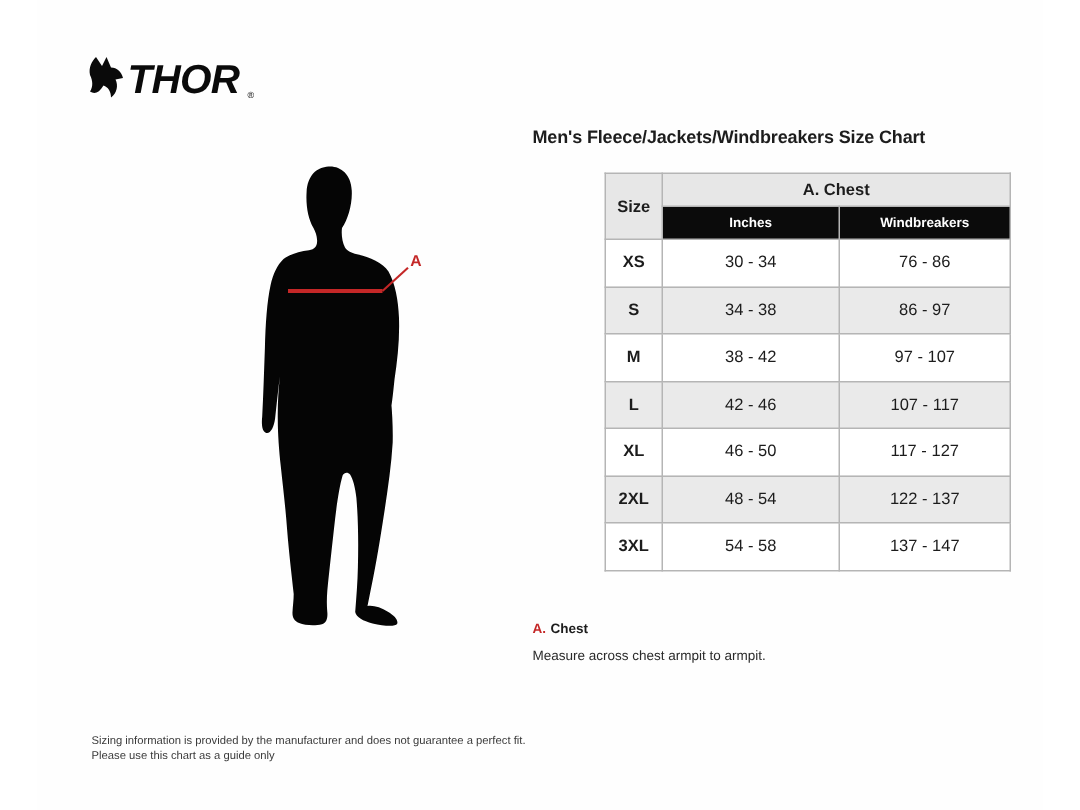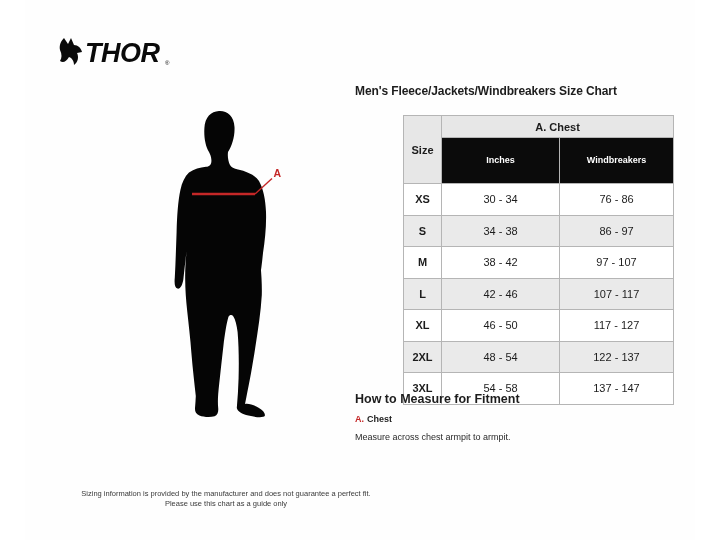--- a/index.html
+++ b/index.html
@@ -31,37 +31,37 @@
   }
   .size-table col.c-size { width:38px; }
   .size-table col.c-in   { width:118px; }
   .size-table col.c-cm   { width:114px; }
   .size-table th.group-head {
     background:#e7e7e7; font-size:11px; font-weight:bold; height:22px;
   }
   .size-table th.size-head { background:#e7e7e7; font-size:11px; font-weight:bold; }
   .size-table tr.subhead th {
     background:#0b0b0b; color:#ffffff; font-size:9px; font-weight:bold;
-    height:13px; padding:16px; line-height:13px;
+    height:13px; padding:4px; line-height:13px;
   }
   .size-table tbody td { height:31.5px; font-size:11px; background:#ffffff; }
   .size-table tbody td.size-col { font-weight:bold; }
   .size-table tbody tr:nth-child(even) td { background:#eaeaea; }
 
   .measure-heading {
     position:absolute; left:330px; top:392px;
     font-size:12.5px; font-weight:bold; color:#1d1d1d;
   }
   .measure-item { position:absolute; left:330px; top:414px; width:272px; }
   .measure-item .key-line { font-size:9px; font-weight:bold; color:#1d1d1d; }
   .measure-item .key { color:#c42727; margin-right:3px; }
   .measure-item .desc { font-size:9px; color:#2a2a2a; margin-top:8px; }
 
   
-  .footer { position:absolute; left:36px; top:489px; width:330px; color:#3a3a3a;text-align:center; }
+  .footer { position:absolute; left:36px; top:489px; width:330px; color:#3a3a3a; }
   .footer div { font-size:7.5px; line-height:9.5px; }
 </style>
 </head>
 <body>
 
 <div class="canvas">
 
   <div class="logo">
     <svg width="122" height="32" viewBox="0 0 122 32">
       <path fill="#0a0a0a" d="M1 14 C0 9 2 5 5 2 L9 8 L12 2 L15 9 C19 9 22 12 23 16 L18 17 C20 21 19 26 15 29 C15 25 13 22 10 21 C7 26 4 27 1 25 C3 22 3 18 1 14 Z"></path>
@@ -150,21 +150,20 @@
           <td>122 - 137</td>
         </tr>
         <tr>
           <td class="size-col">3XL</td>
           <td>54 - 58</td>
           <td>137 - 147</td>
         </tr>
       </tbody>
   </table>
 
-  <div class="measure-heading">How to Measure for Fitment</div>
   <div class="measure-item">
     <div class="key-line">
       <span class="key">A.</span><span>Chest</span>
     </div>
     <div class="desc">Measure across chest armpit to armpit.</div>
   </div>
 
   <div class="footer">
     <div>Sizing information is provided by the manufacturer and does not guarantee a perfect fit.</div>
     <div>Please use this chart as a guide only</div>

